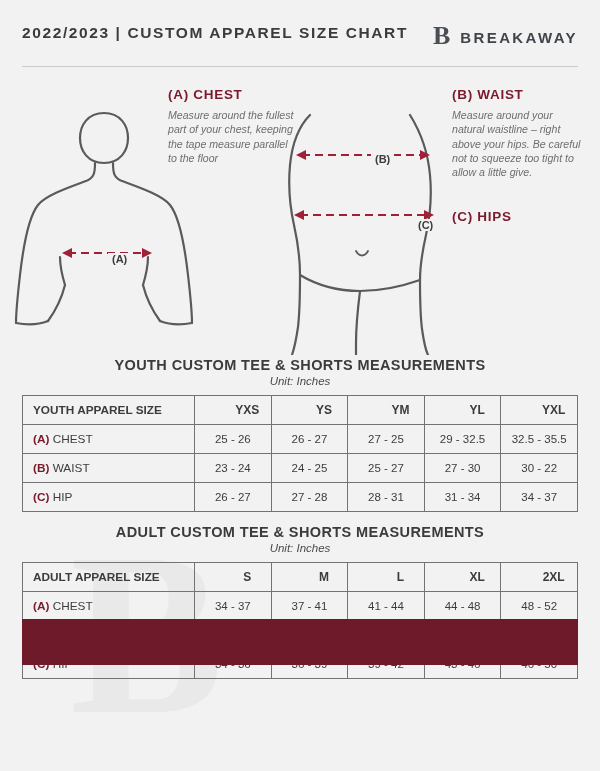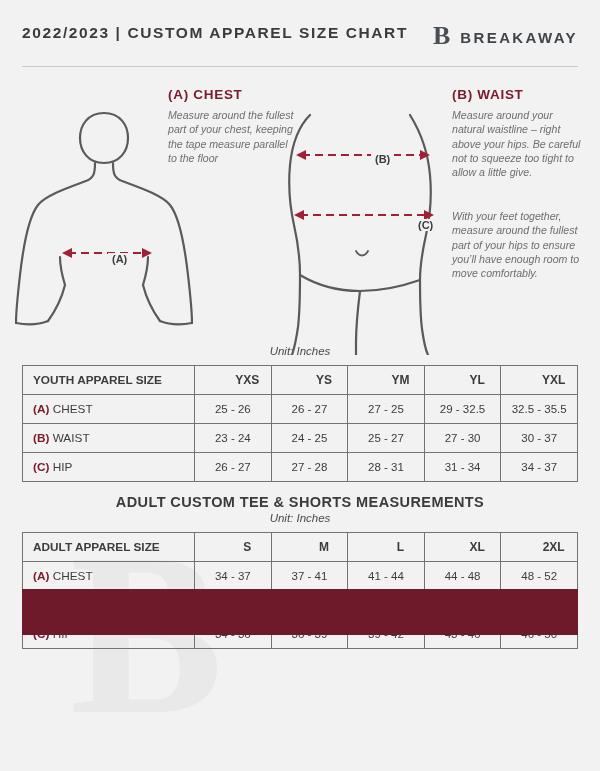--- a/index.html
+++ b/index.html
@@ -210,25 +210,26 @@
 
     <div class="callout c-chest">
       <h3>(A) CHEST</h3>
       <p>Measure around the fullest part of your chest, keeping the tape measure parallel to the floor</p>
     </div>
     <div class="callout c-waist">
       <h3>(B) WAIST</h3>
       <p>Measure around your natural waistline – right above your hips. Be careful not to squeeze too tight to allow a little give.</p>
     </div>
     <div class="callout c-hips">
-      <p>With your feet together, measure around the fullest part of your hips to ensure you’ll have enough room to move comfortably.</p>
+      <h3>(C) HIPS</h3>
     </div>
   </div>
 
   <div class="section">
+    <div class="tbl-title">YOUTH CUSTOM TEE &amp; SHORTS MEASUREMENTS</div>
     <div class="tbl-unit">Unit: Inches</div>
     <table>
       <colgroup>
           <col class="c0">
           <col>
           <col>
           <col>
           <col>
           <col>
         </colgroup>
@@ -256,21 +257,21 @@
         </tr>
         <tr>
           <td class="rowhead">
             <span class="lbl">(B)</span>
             <span>WAIST</span>
           </td>
           <td>23 - 24</td>
           <td>24 - 25</td>
           <td>25 - 27</td>
           <td>27 - 30</td>
-          <td>30 - 37</td>
+          <td>30 - 22</td>
         </tr>
         <tr>
           <td class="rowhead">
             <span class="lbl">(C)</span>
             <span>HIP</span>
           </td>
           <td>26 - 27</td>
           <td>27 - 28</td>
           <td>28 - 31</td>
           <td>31 - 34</td>

